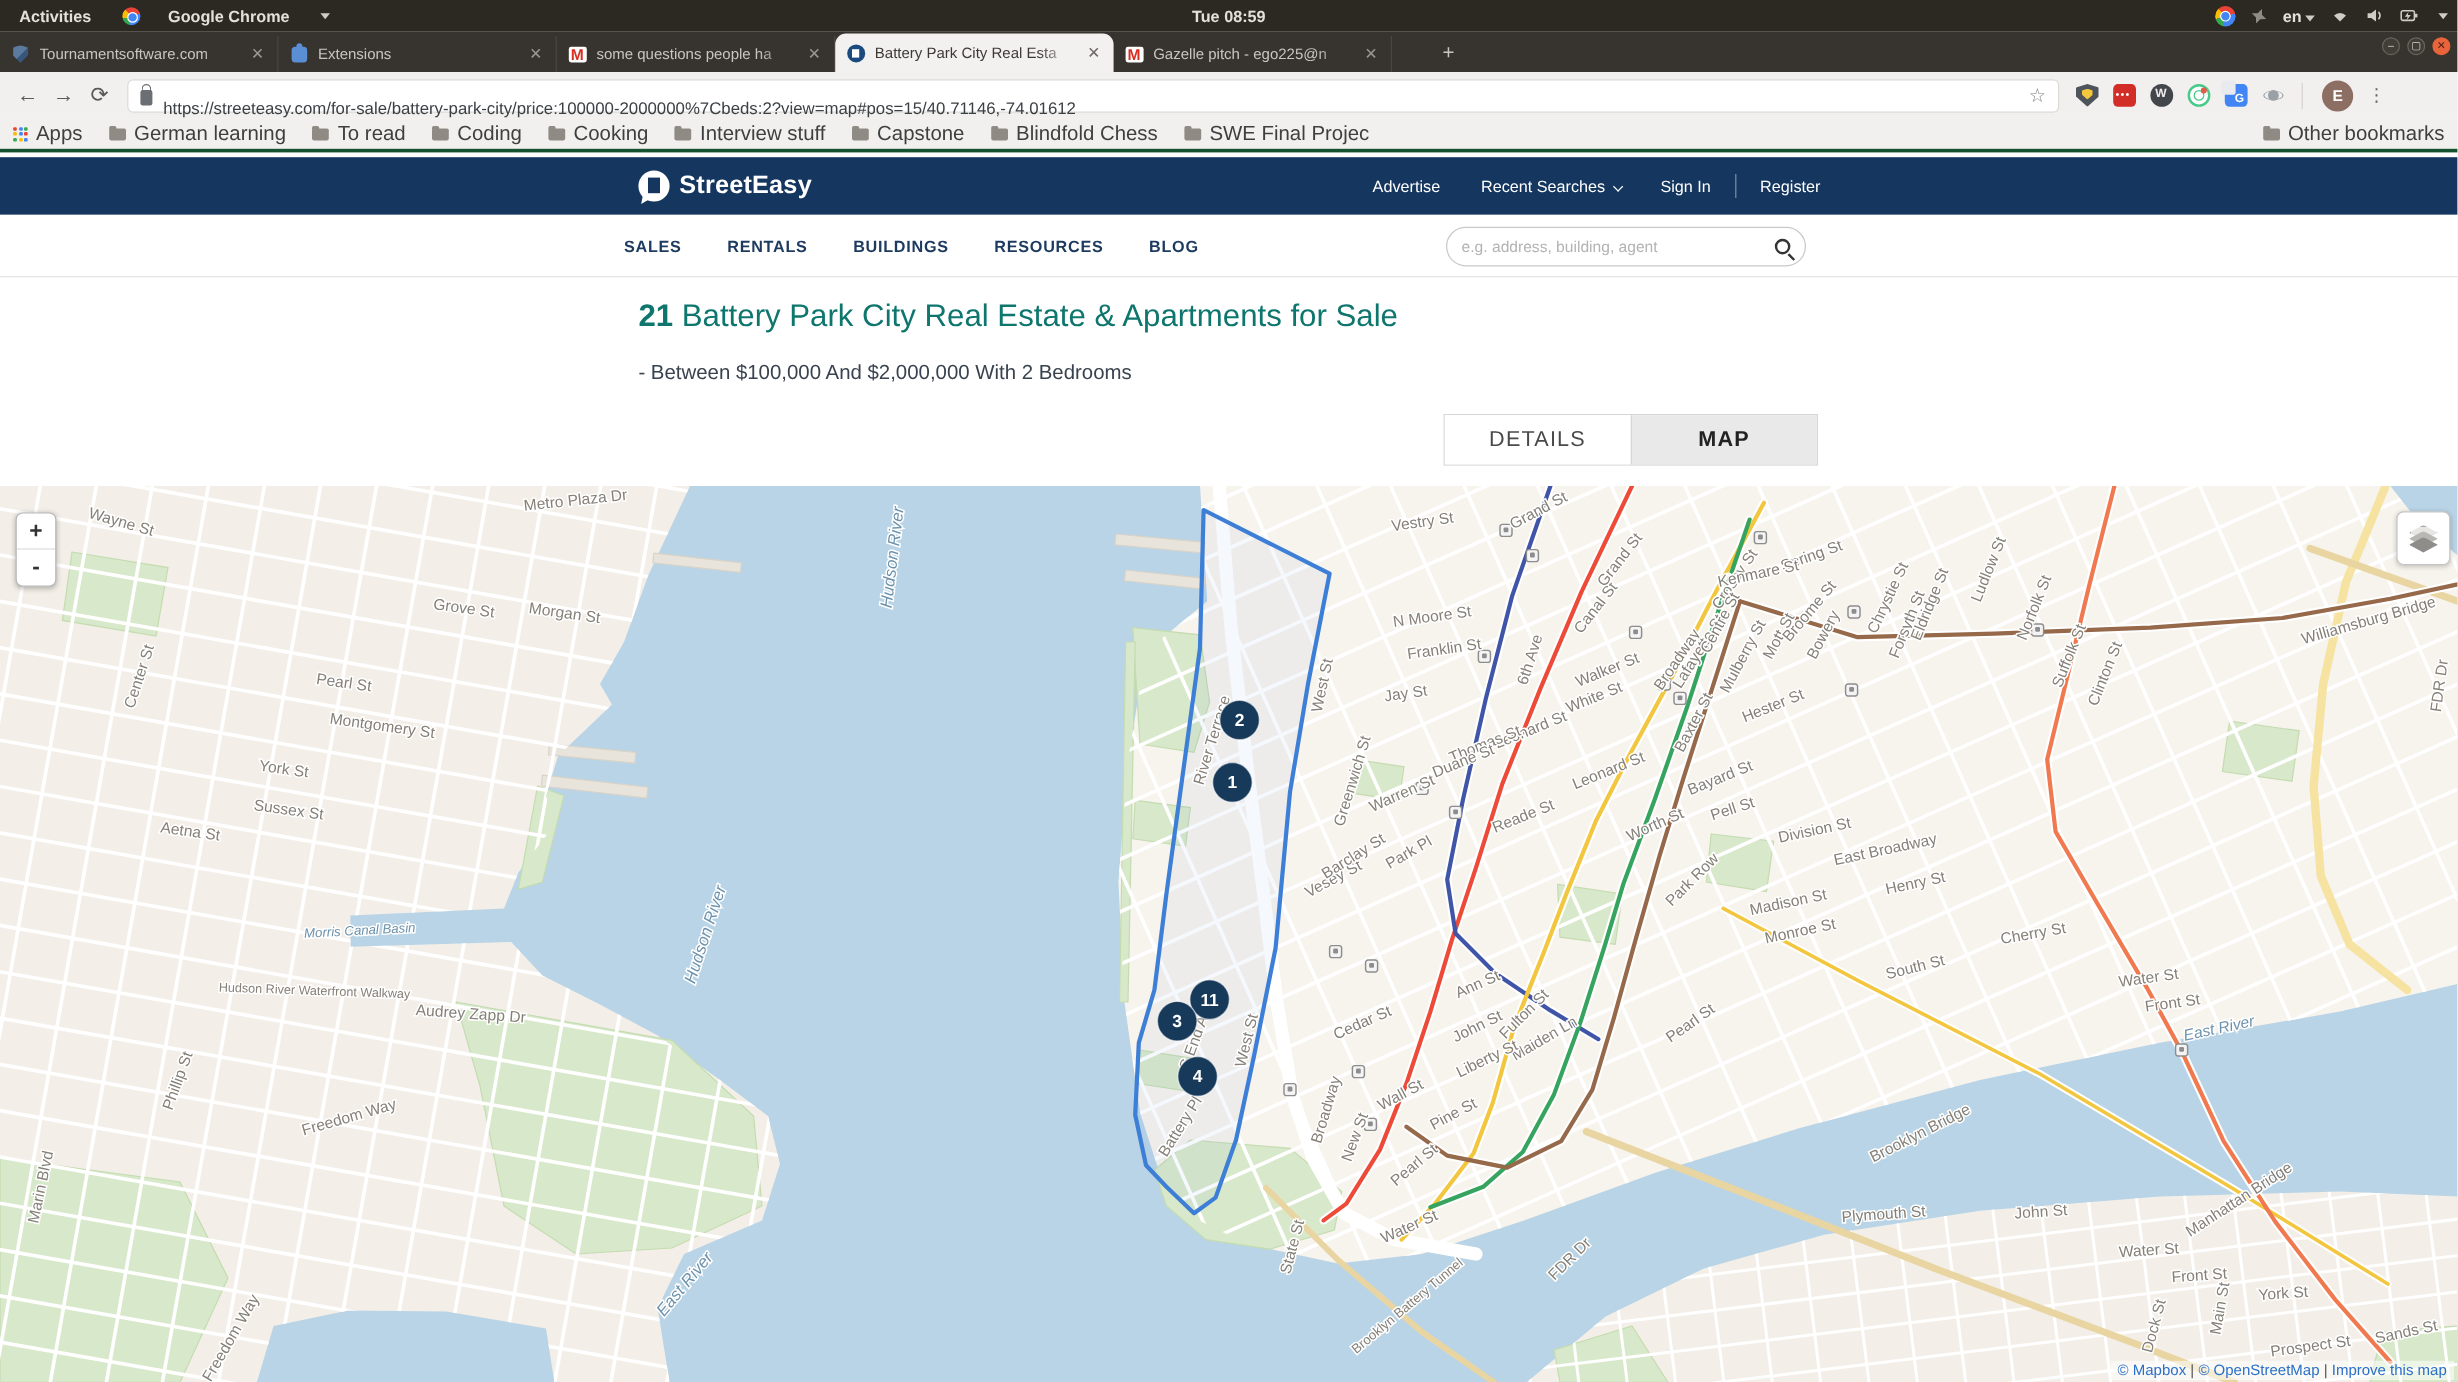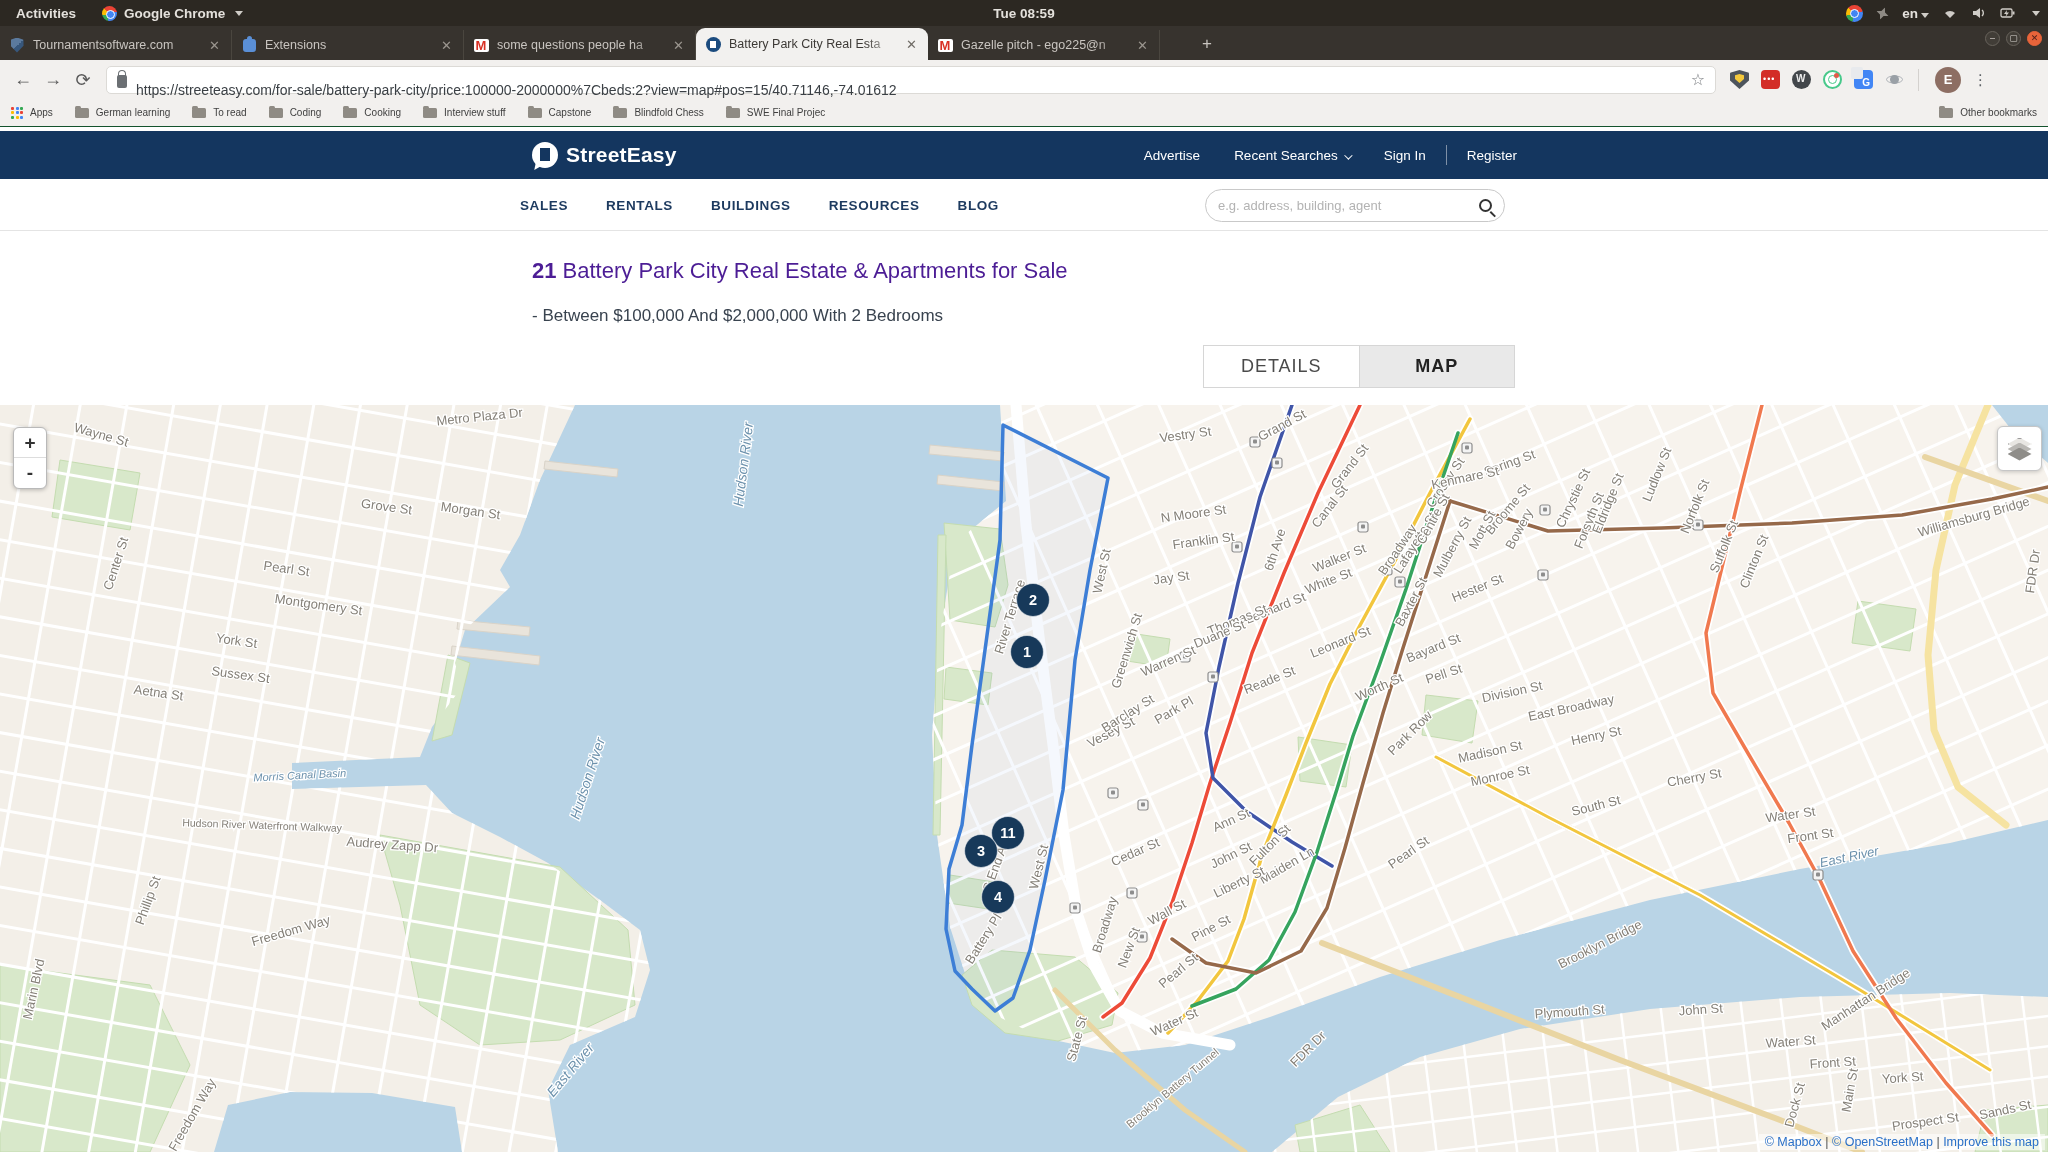--- a/index.html
+++ b/index.html
@@ -2,21 +2,21 @@
 <html><head>
 <meta charset="utf-8">
 <style>
   * { margin:0; padding:0; box-sizing:border-box; }
   html,body { width:2048px; height:1152px; overflow:hidden; font-family:"Liberation Sans","DejaVu Sans",sans-serif; background:#fff; }
   #stage { position:relative; width:2048px; height:1152px; }
 
   
   #osbar { position:absolute; left:0; top:0; width:2048px; height:26px; background:#2c2822; color:#e4e1dc; display:flex; align-items:center; font-size:13.5px; font-weight:700; }
   #osbar .act { padding:0 16px; }
-  #osbar .appmenu { display:flex; align-items:center; gap:7px; padding:0 10px; }
+  #osbar .appmenu { display:flex; align-items:center; gap:23px; padding:0 10px; }
   .chrome-ball { width:15px; height:15px; border-radius:50%; background:conic-gradient(from -45deg,#ea4335 0 120deg,#4285f4 0 240deg,#34a853 0 300deg,#fbbc05 0 360deg); position:relative; }
   .chrome-ball::after { content:""; position:absolute; left:4px; top:4px; width:7px; height:7px; border-radius:50%; background:#4285f4; border:1.5px solid #fff; }
   #osbar .clock { position:absolute; left:50%; transform:translateX(-50%); }
   #os-tray { position:absolute; right:8px; top:0; height:26px; display:flex; align-items:center; gap:13px; font-weight:700; }
   .caret { display:inline-block; width:0; height:0; border-left:4px solid transparent; border-right:4px solid transparent; border-top:5px solid #cfccc7; margin-left:3px; }
   .tray-glyph { width:16px; height:14px; display:inline-block; }
   .pinwheel { width:13px; height:13px; background:#8e8a84; clip-path:polygon(50% 0,65% 35%,100% 50%,65% 65%,50% 100%,35% 65%,0 50%,35% 35%); transform:rotate(22deg); }
 
   
   #tabstrip { position:absolute; left:0; top:26px; width:2048px; height:34px; background:#37332e; display:flex; align-items:flex-end;gap:28px; }
@@ -60,21 +60,21 @@
   .ext-translate::before { content:""; position:absolute; left:-3px; top:-3px; width:12px; height:12px; background:#e8eaed; border-radius:2px; }
   .ext-translate::after { content:"G"; color:#fff; font-size:10px; font-weight:700; position:absolute; right:3px; bottom:1px; }
   .ext-react { background:transparent; }
   .ext-react::before { content:""; position:absolute; inset:5px; border-radius:50%; background:#9aa0a6; }
   .ext-react::after { content:""; position:absolute; inset:1px; border:1.7px solid #9aa0a6; border-radius:50%; transform:scaleY(.45) rotate(0deg); }
   #profile-chip { width:26px; height:26px; border-radius:50%; background:#8d6e63; color:#fff; font-size:13px; font-weight:700; text-align:center; line-height:26px; margin-left:16px; }
   #kebab { margin:0 10px 0 12px; color:#5f6368; font-size:15px; letter-spacing:0; line-height:6px; text-align:center; }
   .vsep { width:1px; height:22px; background:#d4d1ce; margin-left:14px; }
 
   
-  #bookbar { position:absolute; left:0; top:99px; width:2048px; height:28px; background:#f2f0ee; border-bottom:1px solid #14532d; display:flex; align-items:center; font-size:10px; color:#3f3f3f; }
+  #bookbar { position:absolute; left:0; top:99px; width:2048px; height:28px; background:#f2f0ee; border-bottom:3px solid #14532d; display:flex; align-items:center; font-size:17px; color:#3f3f3f; }
   .bm { display:flex; align-items:center; gap:7px; padding:0 11px; white-space:nowrap; }
   .folder-ic { width:14px; height:10px; background:#8f8b84; border-radius:1.5px; position:relative; margin-top:1px; }
   .folder-ic::before { content:""; position:absolute; left:0; top:-2.5px; width:6px; height:3px; background:#8f8b84; border-radius:1.5px 1.5px 0 0; }
   .apps-ic { width:12px; height:12px; display:grid; grid-template-columns:repeat(3,1fr); gap:1.5px; }
   .apps-ic i { border-radius:1px; }
   #other-bm { margin-left:auto; }
 
   
   #se-header { position:absolute; left:0; top:131px; width:2048px; height:48px; background:#14365f; }
   #se-inner { position:absolute; left:532px; width:985px; height:48px; display:flex; align-items:center; }
@@ -91,21 +91,21 @@
   #se-nav-inner { position:absolute; left:520px; width:985px; height:52px; display:flex; align-items:center; gap:38px; }
   .nav-link { font-size:13.5px; font-weight:700; color:#1d3a5f; letter-spacing:.6px; }
   #se-search { margin-left:auto; width:300px; height:33px; border:1px solid #c9c9c9; border-radius:18px; display:flex; align-items:center; padding:0 12px; background:#fff; }
   #se-search input { border:none; outline:none; flex:1; font-size:13px; color:#444; font-family:inherit; background:transparent; }
   #se-search input::placeholder { color:#b3b3b3; }
   .mag { width:13px; height:13px; border:2px solid #333; border-radius:50%; position:relative; flex:0 0 13px; }
   .mag::after { content:""; position:absolute; left:10px; top:10px; width:7px; height:2px; background:#333; transform:rotate(45deg); transform-origin:0 0; }
 
   
   #res-head { position:absolute; left:532px; top:248px; width:985px; }
-  #res-title { font-size:22px; font-weight:300; color:#4c1d95;margin-top:10px; }
+  #res-title { font-size:26px; font-weight:300; color:#0f766e; }
   #res-title b { font-weight:700; }
   #res-sub { margin-top:22px; font-size:17px; font-weight:300; color:#39434f; }
   #btn-row { position:absolute; left:532px; top:346px; display:flex; gap:13px; }
   .btn-refine { height:34px; padding:0 17px; border:1px solid #1f79ba; color:#1f79ba; font-size:11.5px; font-weight:700; letter-spacing:.5px; background:#fff; display:flex; align-items:center; }
   .btn-save { height:34px; padding:0 14px; border:1px solid #eeb211; color:#333; font-size:11.5px; font-weight:700; letter-spacing:.5px; background:#fff; display:flex; align-items:center; gap:7px; }
   .btn-save .star { color:#2b2b2b; font-size:13px; }
   #toggle { position:absolute; left:1203px; top:345px; width:312px; height:43px; display:flex; border:1px solid #d6d6d6; }
   #toggle .tg { flex:1; display:flex; align-items:center; justify-content:center; font-size:18px; letter-spacing:1px; color:#4a4a4a; background:#fff; }
   #toggle .tg.on { background:#e9e9e9; font-weight:700; color:#222; border-left:1px solid #d6d6d6; }
 

